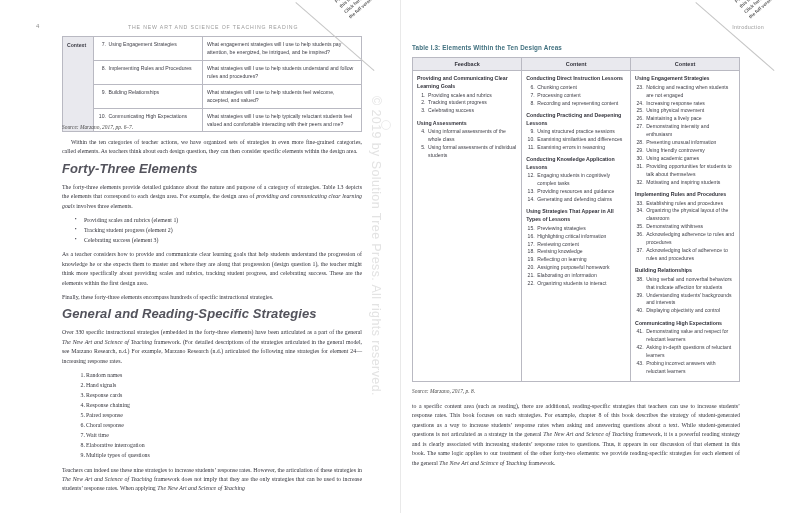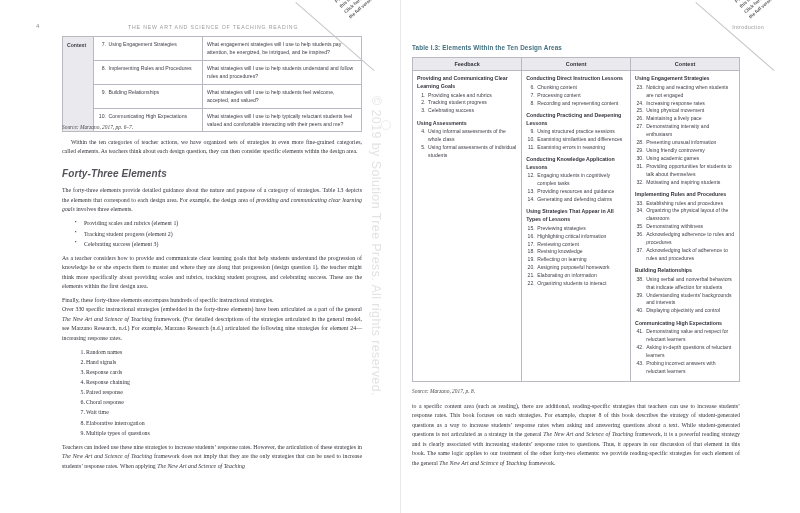--- a/index.html
+++ b/index.html
@@ -96,23 +96,23 @@
     line-height: 1.62;
     color: #33333b;
     text-align: justify;
   }
   .body-col p { margin: 0 0 0 0; text-indent: 9px; }
   .body-col p.noind { text-indent: 0; }
   .body-col h3 {
     font-family: "Liberation Sans", sans-serif;
     font-style: italic;
     font-weight: bold;
-    font-size: 10px;
+    font-size: 13px;
     color: #53535c;
-    margin: 9px 0 4px 0;
+    margin: 1px 0 4px 0;
     letter-spacing: .1px;
   }
   .gap { height: 4.5px; }
   ul.bul, ol.numl {
     margin: 4px 0 5px 0;
     padding: 0 0 0 22px;
   }
   ul.bul { list-style: none; }
   ul.bul li { position: relative; line-height: 1.72; }
   ul.bul li::before {
@@ -310,20 +310,21 @@
       <ul class="bul">
         <li>Providing scales and rubrics (element 1)</li>
         <li>Tracking student progress (element 2)</li>
         <li>Celebrating success (element 3)</li>
       </ul>
 
       <p class="noind">As a teacher considers how to provide and communicate clear learning goals that help students understand the progression of knowledge he or she expects them to master and where they are along that progression (design question 1), the teacher might think more specifically about providing scales and rubrics, tracking student progress, and celebrating success. These are the elements within the first design area.</p>
       <div class="gap"></div>
       <p class="noind">Finally, these forty-three elements encompass hundreds of specific instructional strategies.</p>
 
+      <h3>General and Reading-Specific Strategies</h3>
 
       <p class="noind">
         <span>Over 330 specific instructional strategies (embedded in the forty-three elements) have been articulated as a part of the general </span><span class="it">The New Art and Science of Teaching</span><span> framework. (For detailed descriptions of the strategies articulated in the general model, see Marzano Research, n.d.) For example, Marzano Research (n.d.) articulated the following nine strategies for element 24—increasing response rates.</span>
       </p>
 
       <ol class="numl">
         <li>Random names</li>
         <li>Hand signals</li>
         <li>Response cards</li>
         <li>Response chaining</li>

